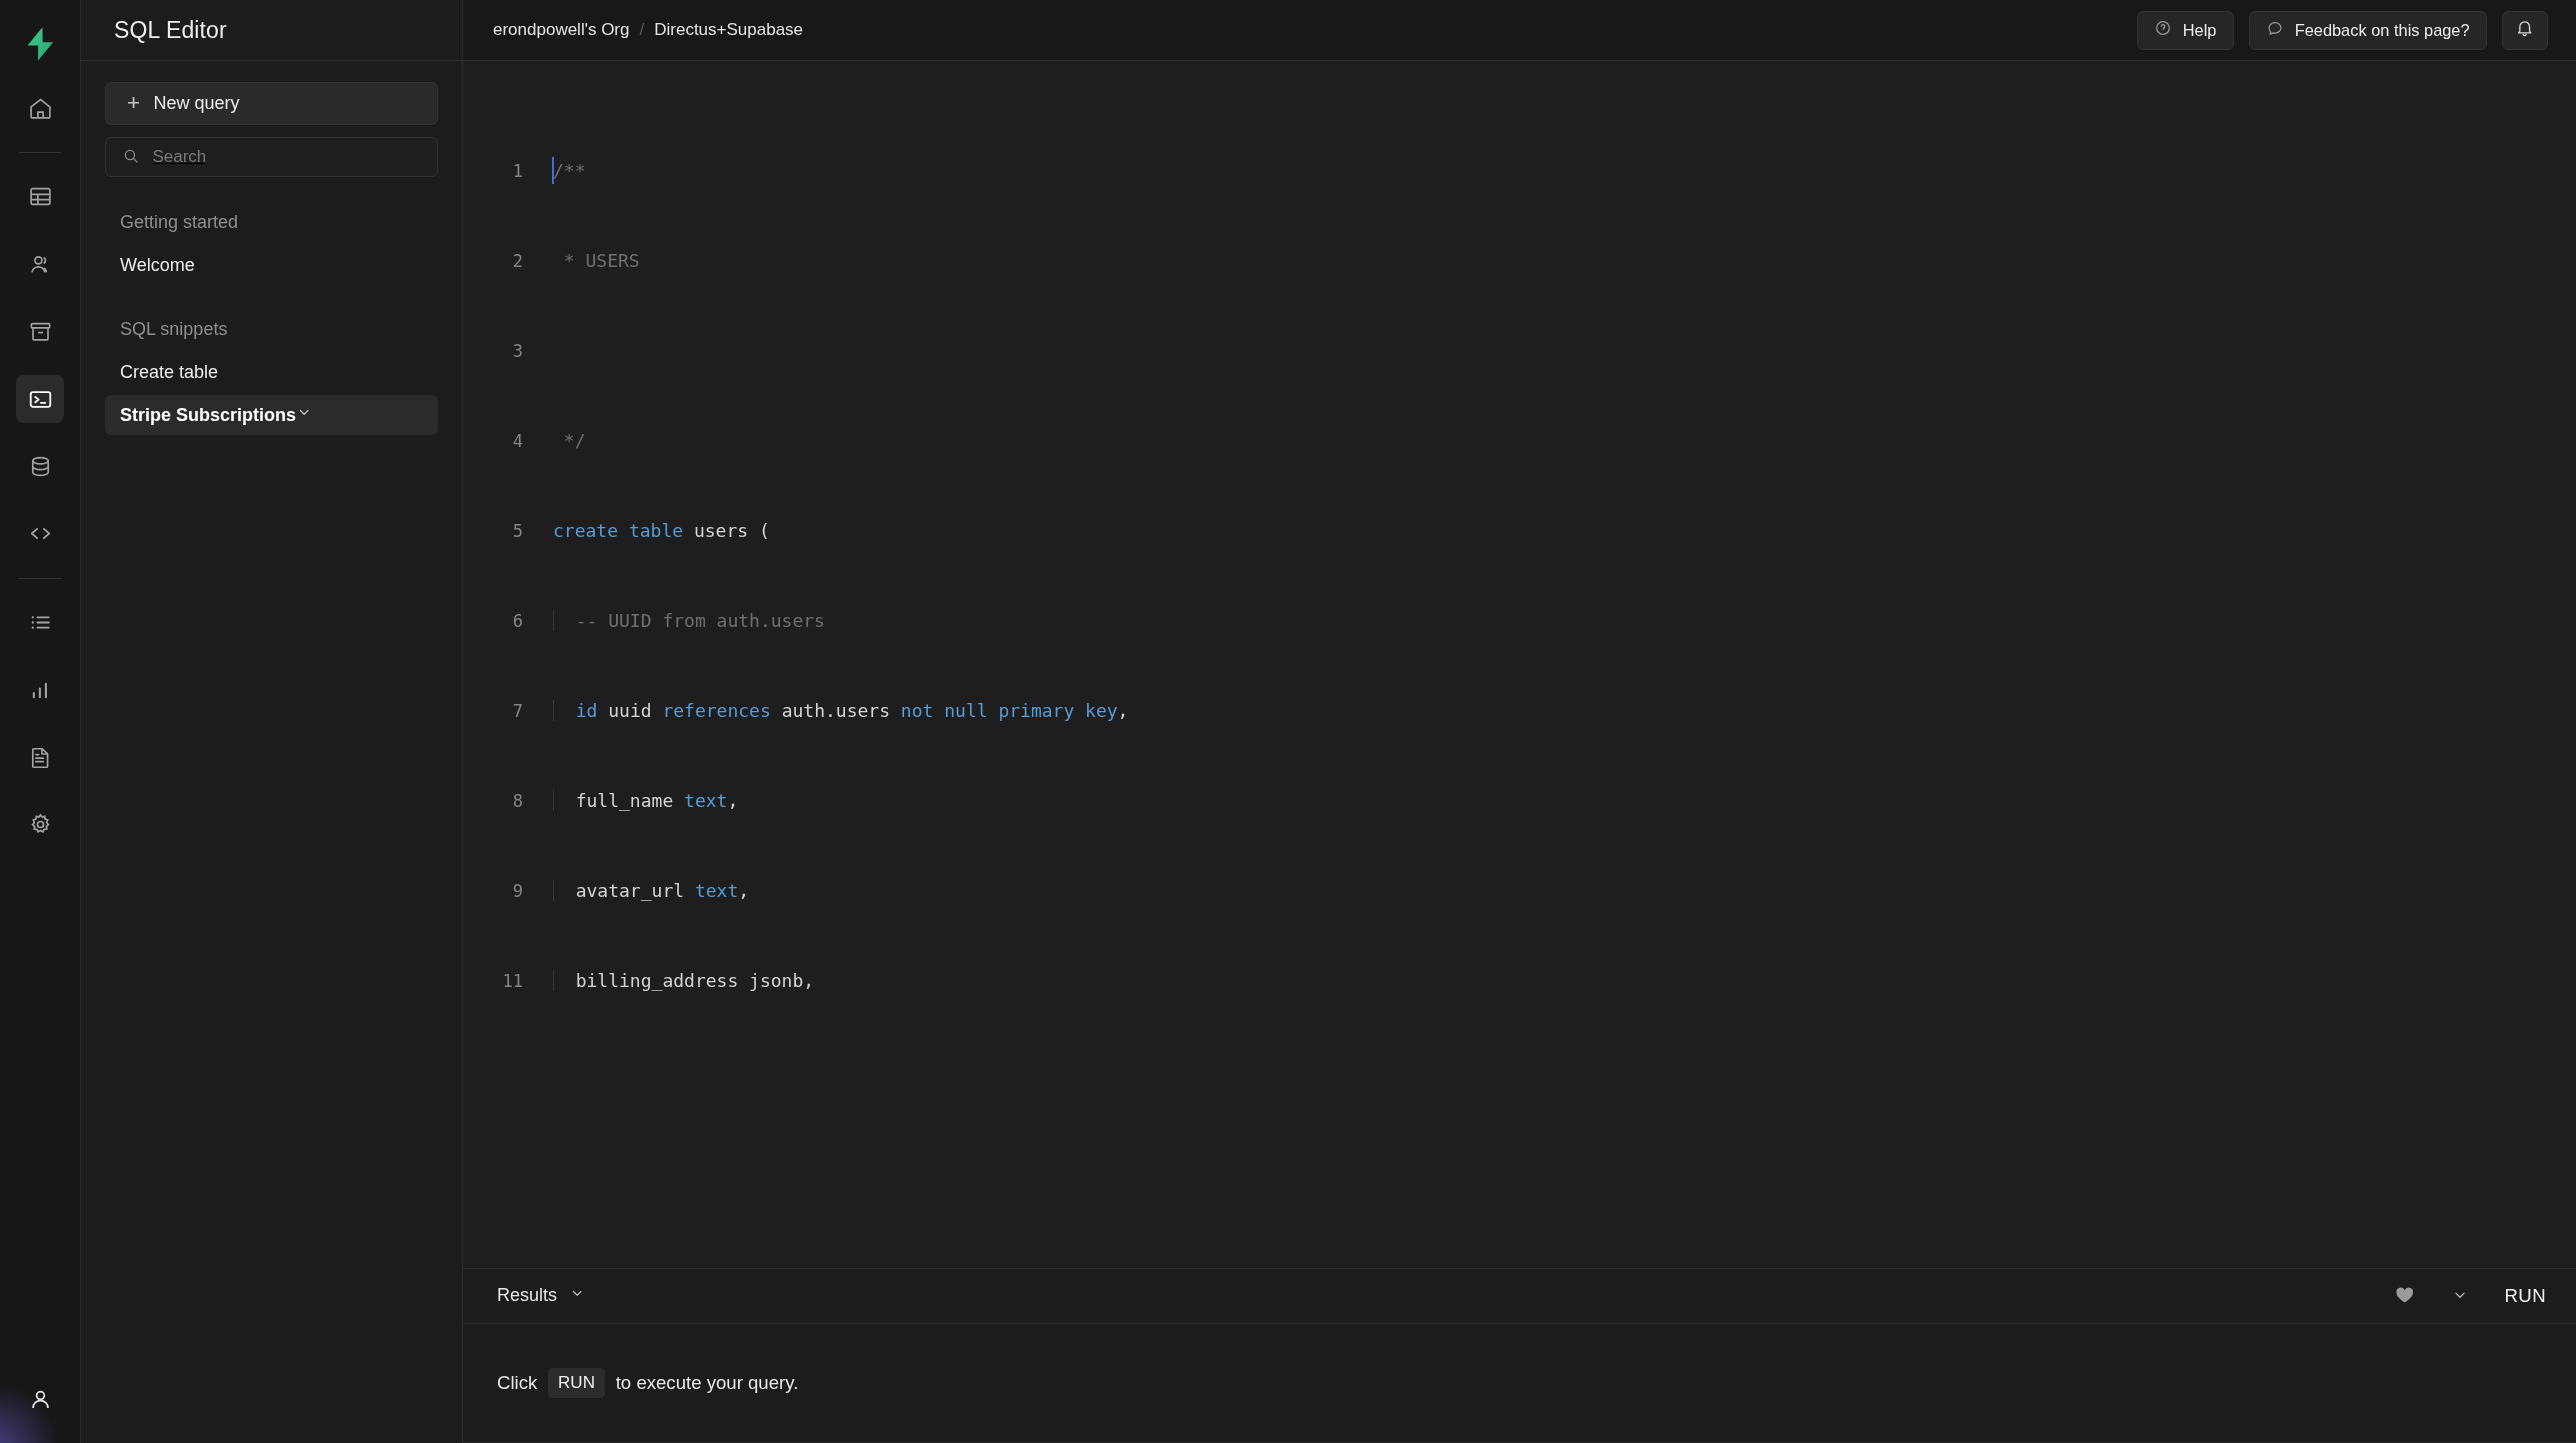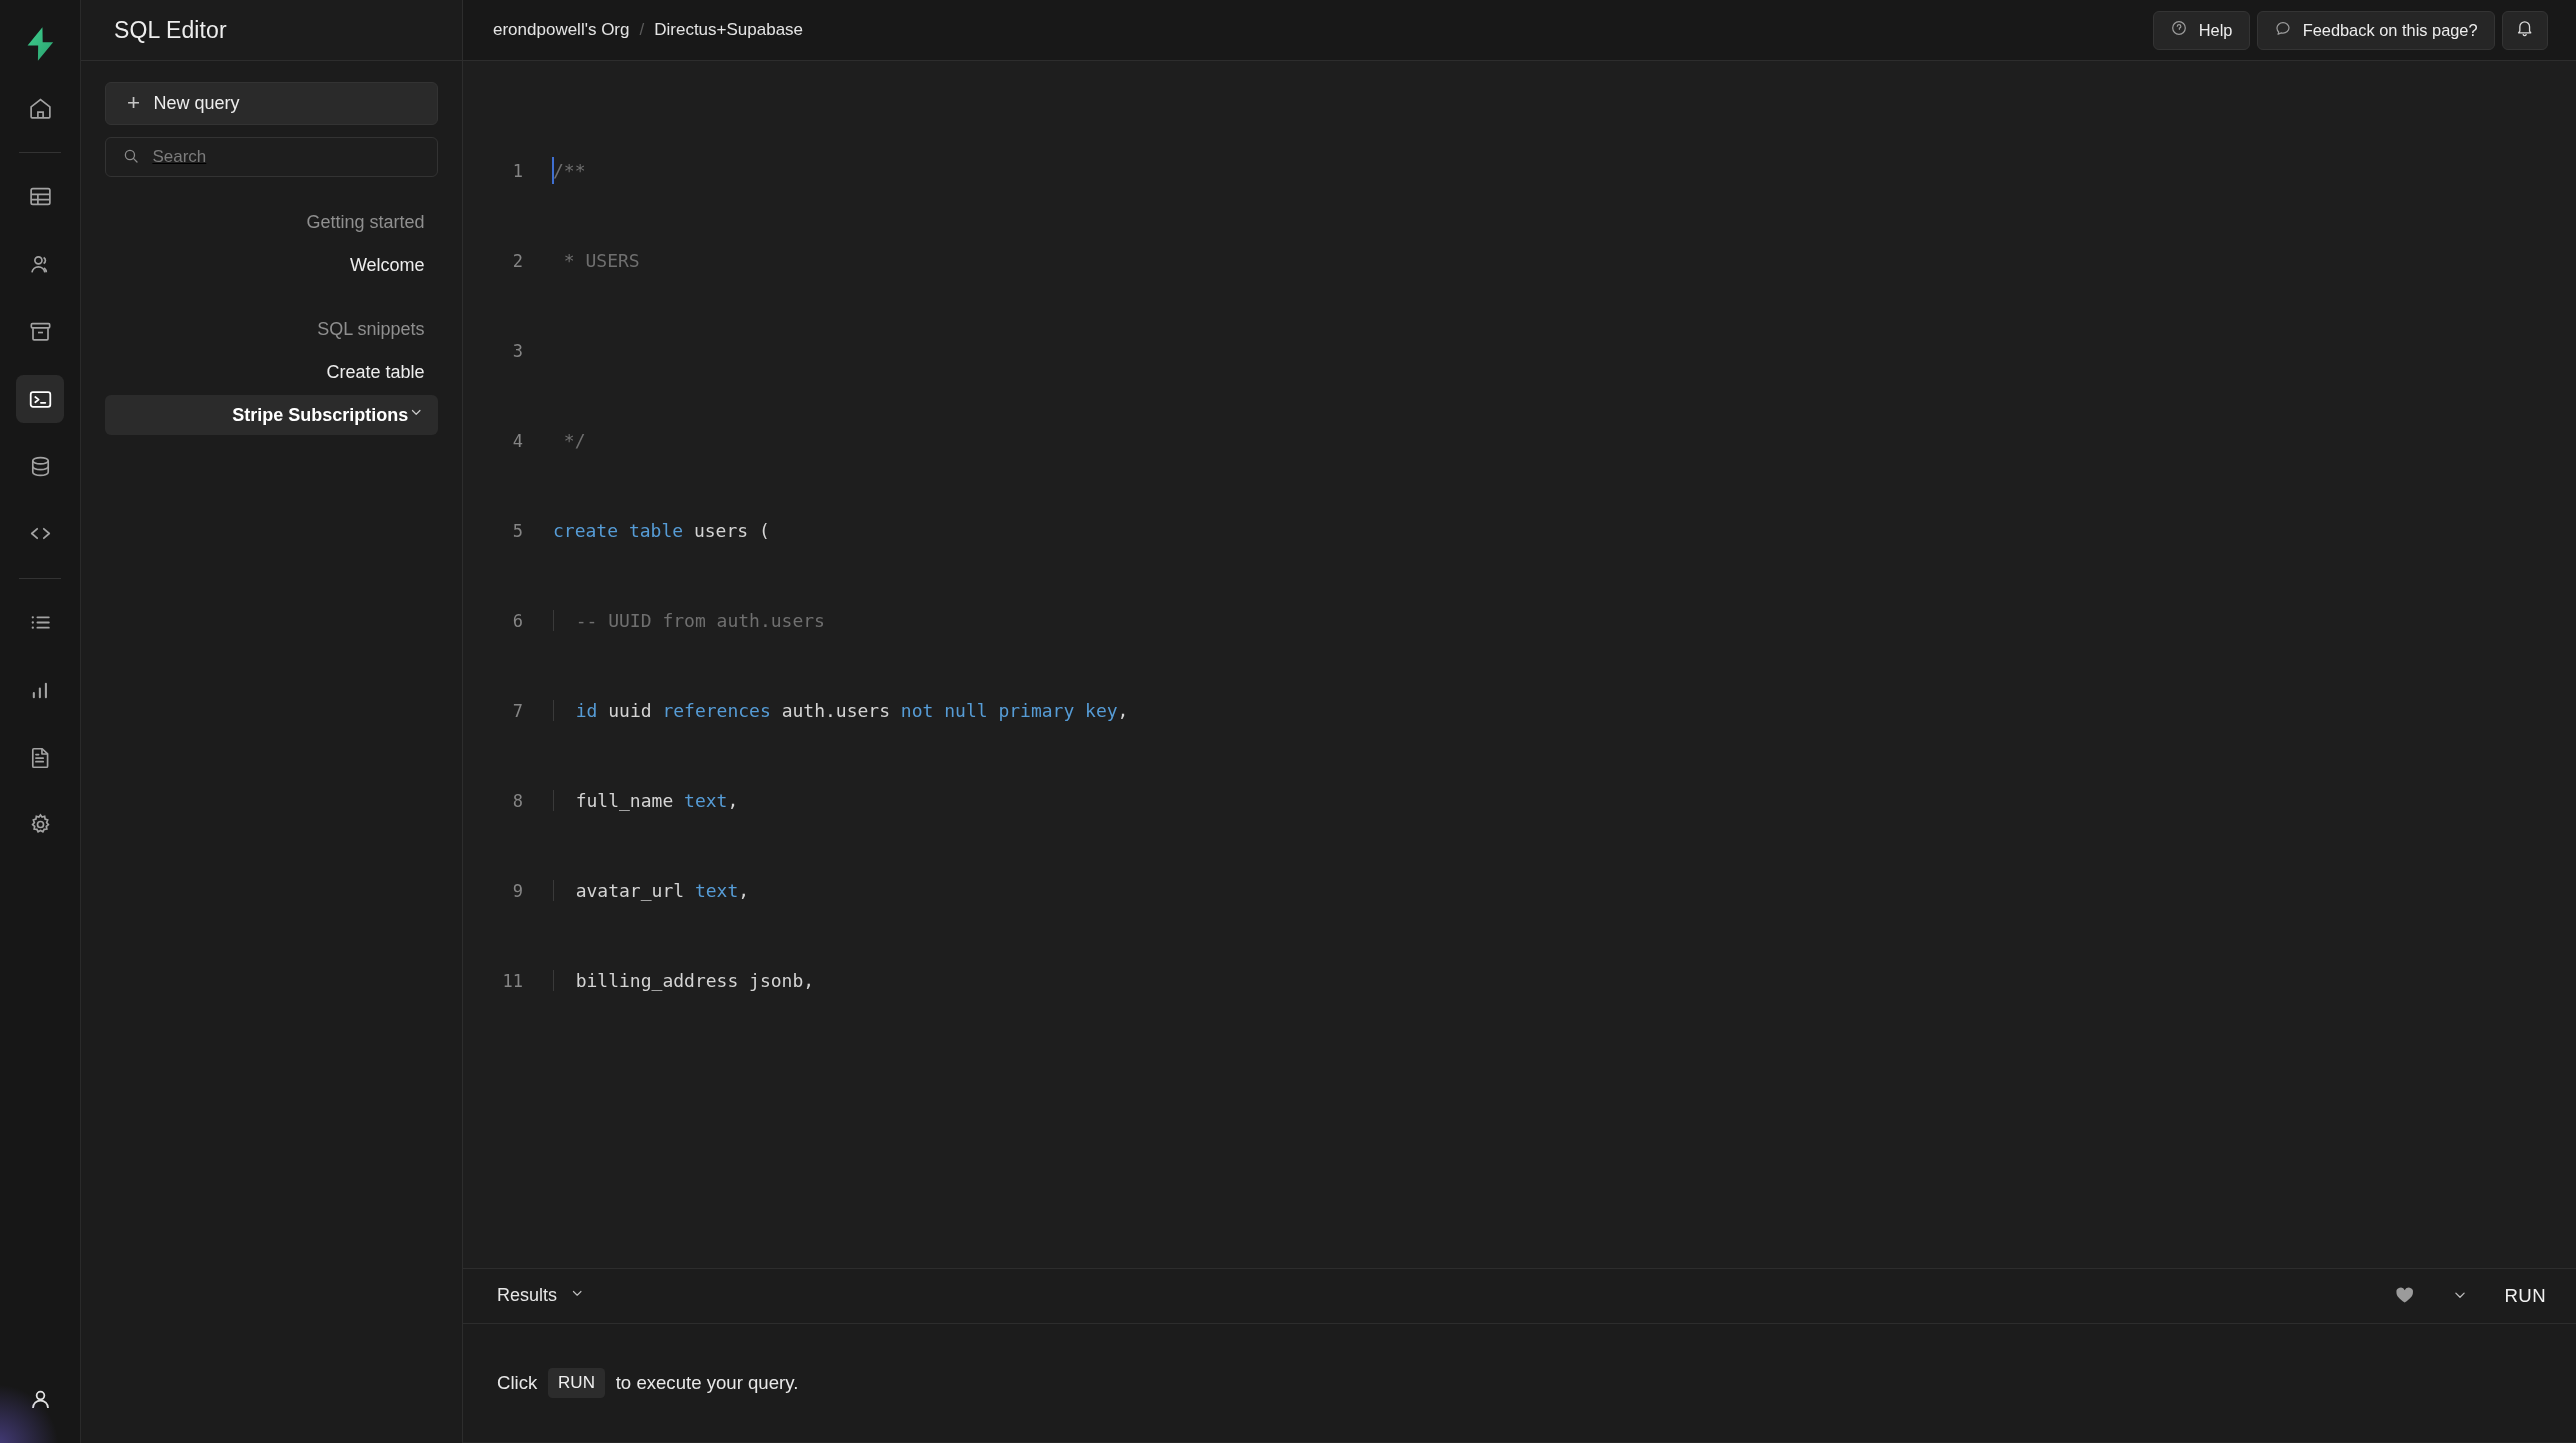--- a/index.html
+++ b/index.html
@@ -72,41 +72,41 @@
     border: 0.7px solid #333;
     border-radius: 6px;
     display: flex; align-items: center; gap: 12px;
     padding-left: 16.4px;
     margin-bottom: 25px;
     text-decoration: underline;
   }
   .search-ph { font-size: 17px; color: #7c7c7c; }
 
   .nav-item {
-    height: 40px; display: flex; align-items: center; justify-content: flex-end;
+    height: 40px; display: flex; align-items: center; justify-content: flex-start;
     padding: 0 13.4px 0 15px; border-radius: 6px;
     font-size: 18px; color: #b4b4b4; margin-bottom: 3px;
   }
   .nav-item.muted { color: #8f8f8f; }
   .nav-item.bright { color: #ededed; }
   .nav-item.active { background: #2b2b2b; color: #fff; font-weight: 700; }
   .nav-gap { height: 21px; }
 
   
   .main { flex: 1 1 auto; height: 100%; display: flex; flex-direction: column; background:#1c1c1c; min-width:0; }
   .topbar {
     height: 61px; flex: 0 0 61px;
     background: #181818;
     border-bottom: 0.7px solid #2d2d2d;
     display: flex; align-items: center; padding: 0 28px 0 30px;
   }
   .crumbs { display: flex; align-items: center; gap: 10px; }
   .crumb { font-size: 17px; color: #e4e4e4; }
   .crumb-sep { color: #5a5a5a; font-size: 17px; }
-  .top-right { margin-left: auto; display: flex; align-items: center; gap: 7px; }
+  .top-right { margin-left: auto; display: flex; align-items: center; gap: 15px; }
   .pill {
     height: 39px; border-radius: 6px; background: #262626; border: 0.7px solid #343434;
     display: flex; align-items: center; gap: 10.4px; padding: 0 16.4px;
     color: #ededed; font-size: 16.4px;
   }
   .pill.icon-only { width: 46px; justify-content: center; padding: 0; }
 
   
   .editor-wrap { flex: 1 1 auto; background: #1e1e1e; overflow: hidden; position: relative; min-height:0; }
   .code {

